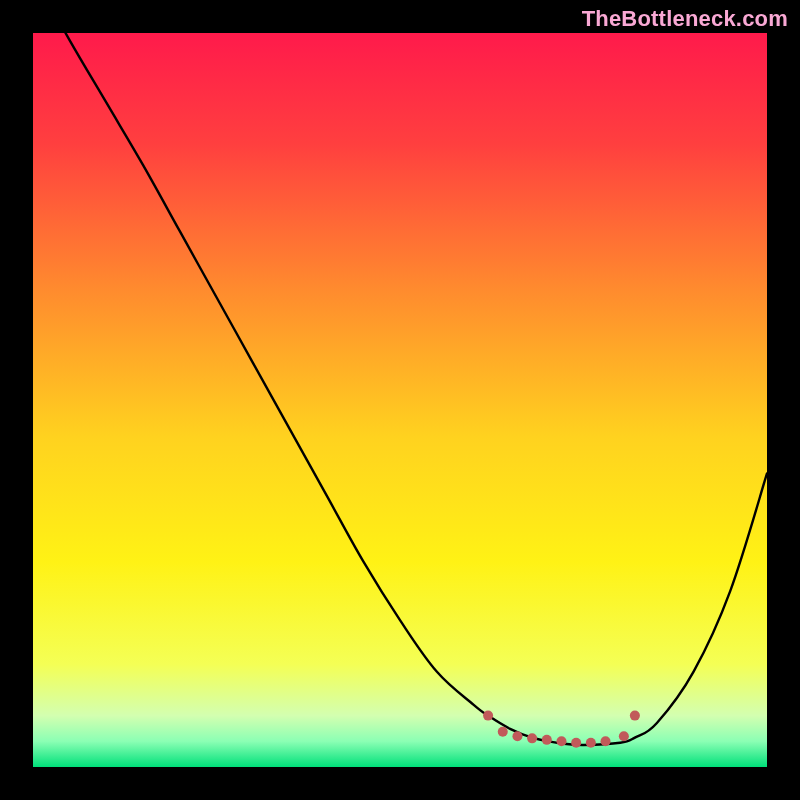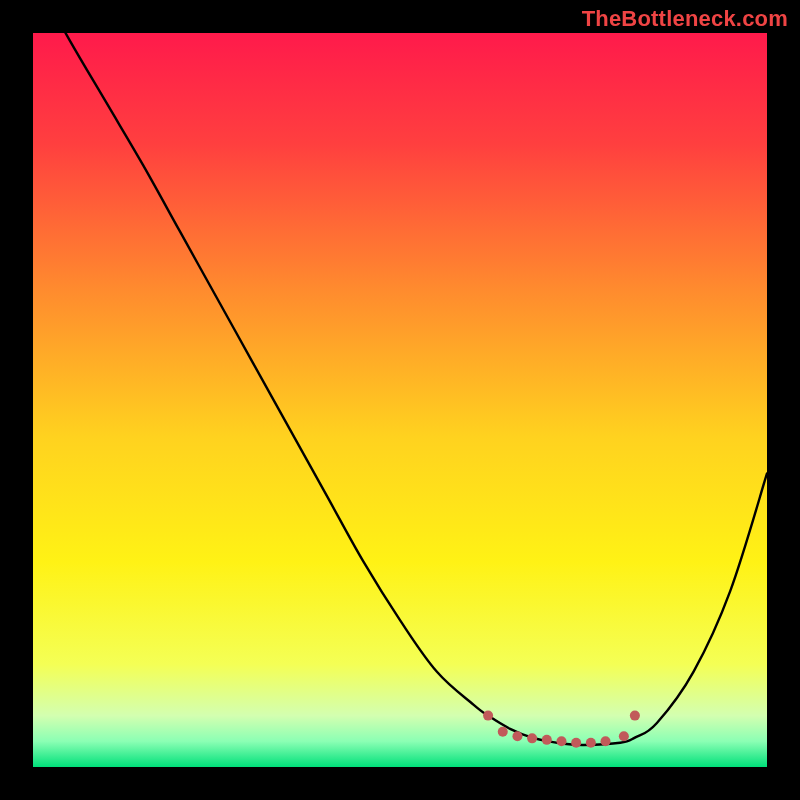--- a/index.html
+++ b/index.html
@@ -14,21 +14,21 @@
   .frame {
     position: relative;
     width: 800px;
     height: 800px;
     background: #000;
   }
   .watermark {
     position: absolute;
     top: 6px;
     right: 12px;
-    color: #ef4444;
+    color: #f9a8d4;
     font-size: 22px;
     font-weight: 600;
     letter-spacing: 0.2px;
     z-index: 20;
   }
   svg {
     position: absolute;
     left: 0;
     top: 0;
     width: 800px;

